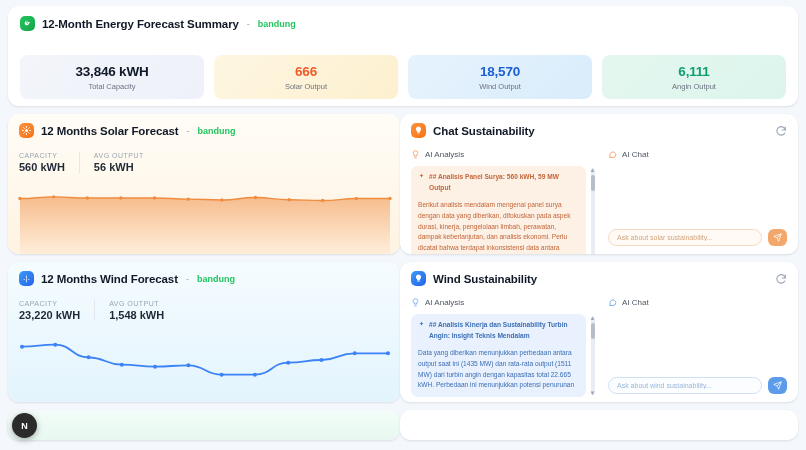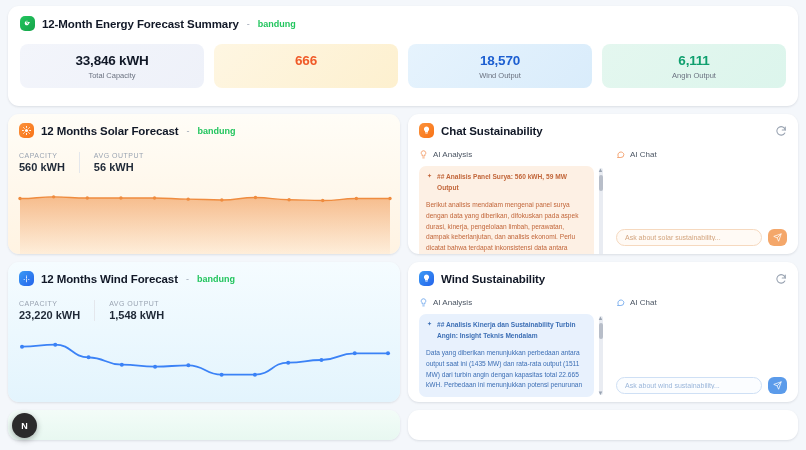--- a/index.html
+++ b/index.html
@@ -30,38 +30,38 @@
     flex:none; color:#fff;
   }
   .ico svg { width:9px; height:9px; display:block; }
   .ico-green { background:linear-gradient(135deg,#22c55e,#16a34a); }
   .ico-orange{ background:linear-gradient(135deg,#fb923c,#f97316); }
   .ico-blue  { background:linear-gradient(135deg,#3b9bf5,#2563eb); }
   .ttl { font-size:11.5px; font-weight:bold; color:#111827; letter-spacing:-.1px;}
   .loc { font-size:9px; font-weight:bold; color:#22c55e; }
   .dash { font-size:9px; color:#9aa4b2; margin:0 1px;}
 
-  .stat-row { display:flex; gap:10px; margin-top:13px; }
+  .stat-row { display:flex; gap:10px; margin-top:24px; }
   .stat {
     flex:1; border-radius:8px; padding:9px 6px 8px;
     text-align:center;
   }
   .stat .v { font-size:13.5px; font-weight:bold; letter-spacing:-.2px; }
   .stat .l { font-size:7.5px; color:#6b7280; margin-top:3px; }
   .s-total { background:linear-gradient(135deg,#f3f5fb,#eef1f9); }
   .s-total .v { color:#111827; }
   .s-solar { background:linear-gradient(135deg,#fef6e2,#fdf0cf); }
   .s-solar .v { color:#f05a28; }
   .s-wind  { background:linear-gradient(135deg,#e6f3fd,#d9ecfb); }
   .s-wind  .v { color:#1d5fd1; }
   .s-hydro { background:linear-gradient(135deg,#e4f7ef,#dcf5ec); }
   .s-hydro .v { color:#0f9f6e; }
 
   
-  .row { display:flex; gap:8px; margin-top:8px; }
+  .row { display:flex; gap:0; margin-top:8px; }
   .col-l { width:392px; flex:none; }
   .col-r { flex:1; }
 
   
   .fc { height:140px; padding:9px 11px 0; }
   .fc-solar { background:linear-gradient(180deg,#fffdf7 0%,#fff3e2 100%); }
   .fc-wind  { background:linear-gradient(180deg,#f5fcff 0%,#e3f4fd 100%); }
   .metrics { display:flex; margin-top:14px; }
   .metric { padding-right:14px; }
   .metric + .metric { padding-left:14px; border-left:1px solid #e4e7ec; }
@@ -154,20 +154,21 @@
       <span class="dash">-</span>
       <span class="loc">bandung</span>
     </div>
     <div class="stat-row">
       <div class="stat s-total">
         <div class="v">33,846 kWH</div>
         <div class="l">Total Capacity</div>
       </div>
       <div class="stat s-solar">
         <div class="v">666</div>
+        <div class="l">Solar Output</div>
       </div>
       <div class="stat s-wind">
         <div class="v">18,570</div>
         <div class="l">Wind Output</div>
       </div>
       <div class="stat s-hydro">
         <div class="v">6,111</div>
         <div class="l">Angin Output</div>
       </div>
     </div>

